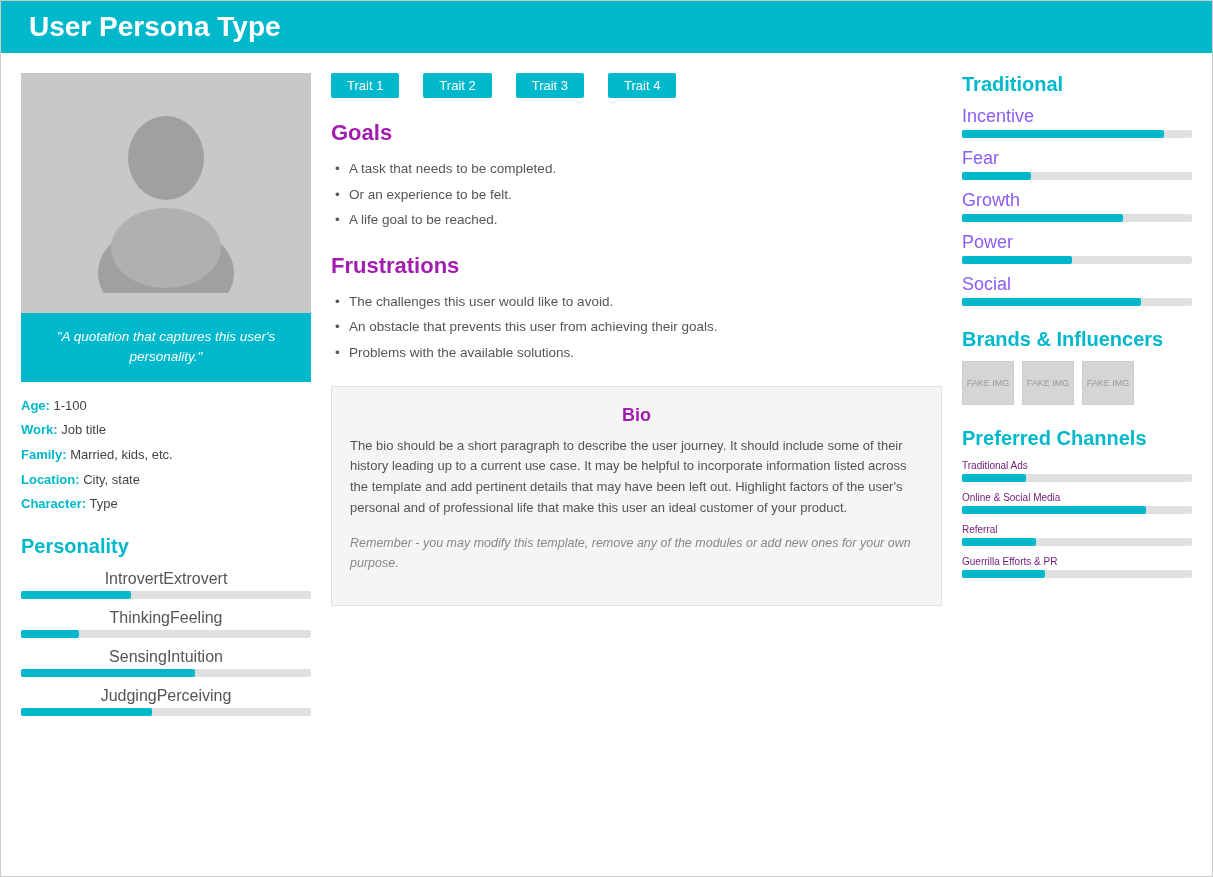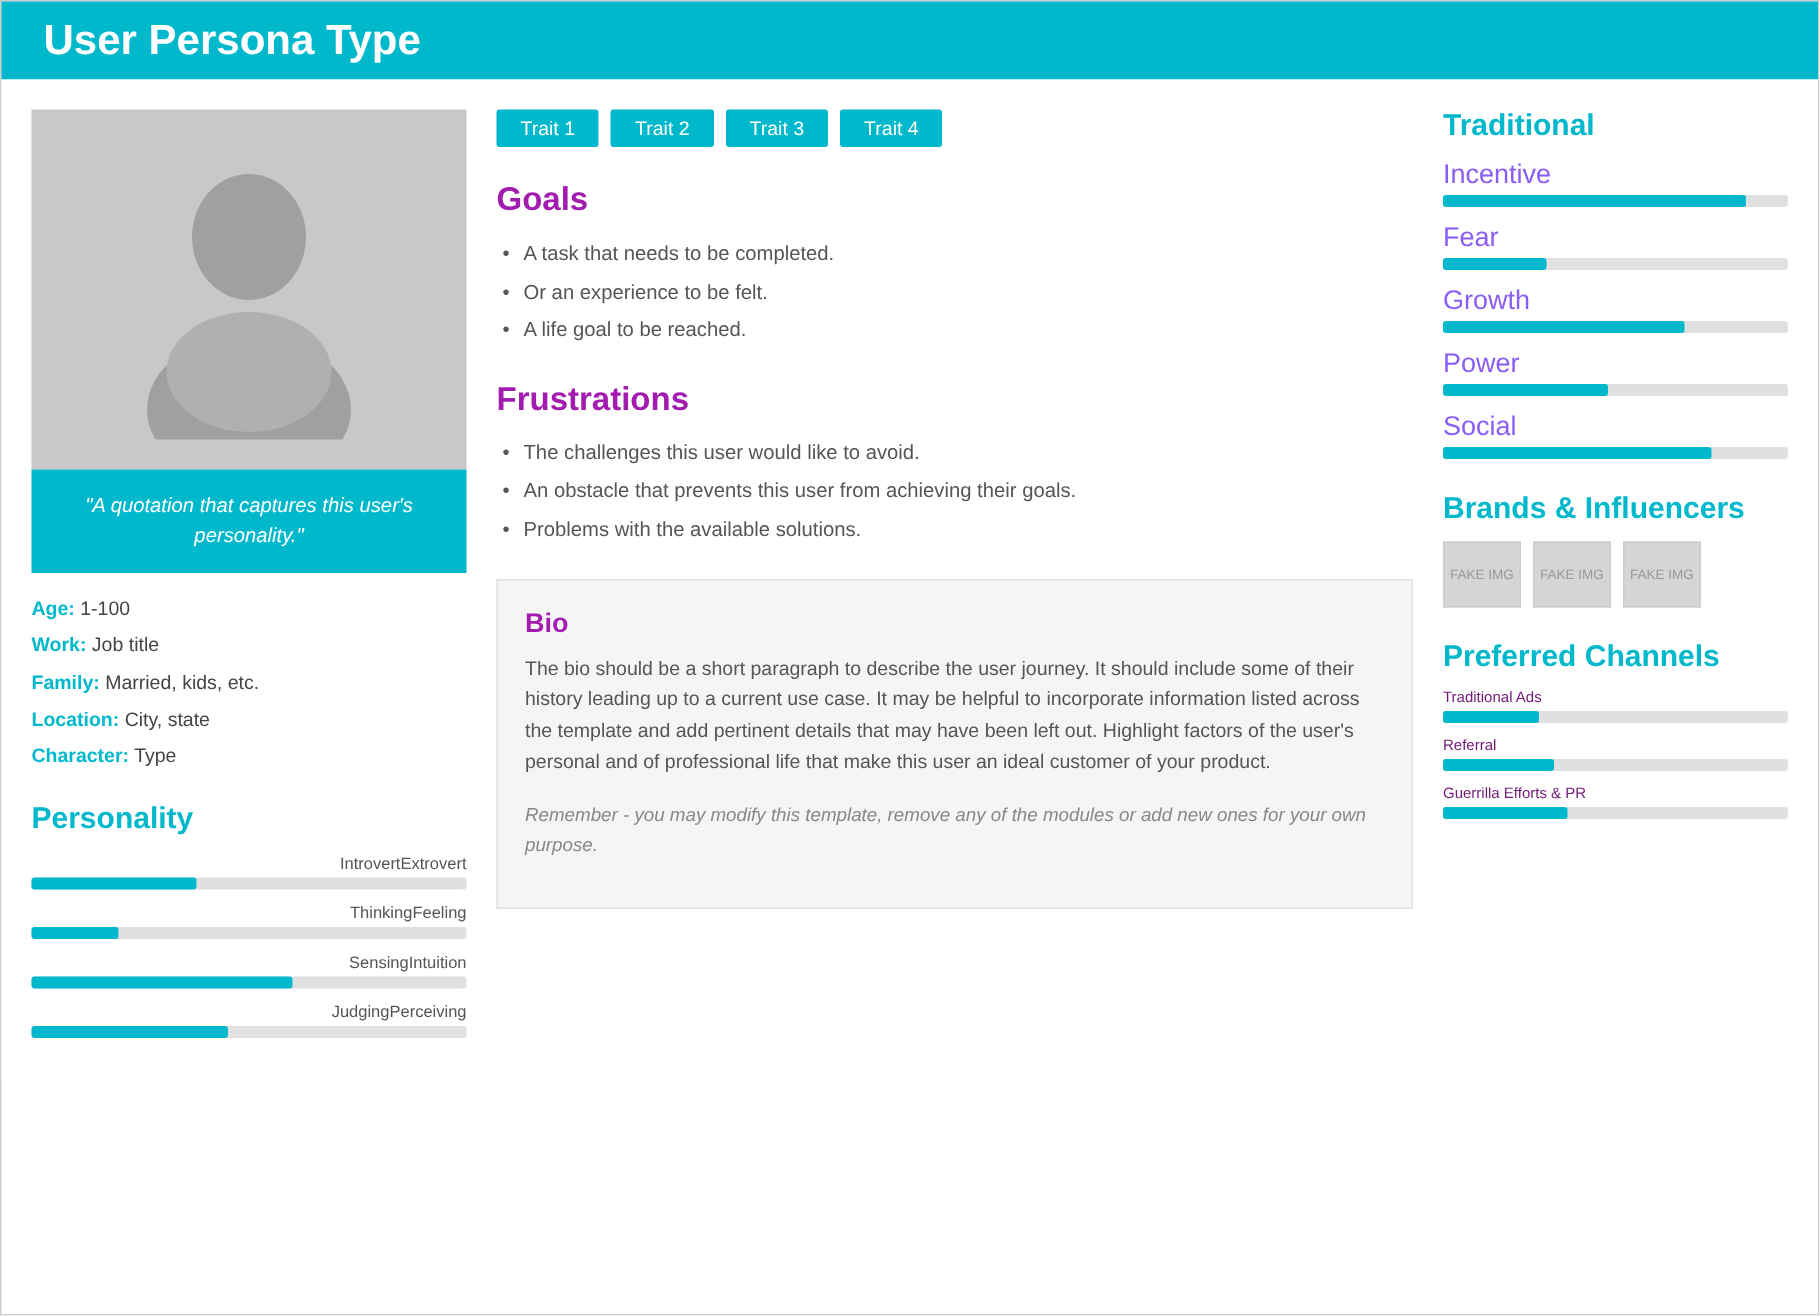--- a/index.html
+++ b/index.html
@@ -84,22 +84,22 @@
       font-weight: bold;
       margin-bottom: 12px;
     }
 
     .personality-trait {
       margin-bottom: 10px;
     }
 
     .trait-labels {
       display: flex;
-      justify-content: flex-end;
-      font-size: 11px;
+      justify-content: center;
+      font-size: 16px;
       color: #555;
       margin-bottom: 3px;
     }
 
     .trait-bar-bg {
       width: 100%;
       height: 8px;
       background: #e0e0e0;
       border-radius: 2px;
       position: relative;
@@ -113,21 +113,21 @@
     }
 
     
     .mid-col {
       flex: 1;
       min-width: 0;
     }
 
     .traits-row {
       display: flex;
-      gap: 8px;
+      gap: 24px;
       margin-bottom: 22px;
     }
 
     .trait-badge {
       background: #00b8cc;
       color: #fff;
       padding: 5px 16px;
       font-size: 13px;
       border-radius: 2px;
     }
@@ -163,20 +163,21 @@
     .bio-card {
       background: #f5f5f5;
       border: 1px solid #e0e0e0;
       padding: 18px;
       margin-top: 10px;
     }
 
     .bio-card .section-title {
       font-size: 18px;
       margin-bottom: 10px;
+      text-align: center;
     }
 
     .bio-card p {
       font-size: 13px;
       color: #555;
       line-height: 1.6;
       margin-bottom: 14px;
     }
 
     .bio-card .note {
@@ -454,20 +455,26 @@
       <div class="channels-section">
         <div class="right-section-title">Preferred Channels</div>
         <div id="channel-bars">
             <div class="channel-item">
       <div class="channel-label">Traditional Ads</div>
       <div class="channel-bar-bg">
         <div class="channel-bar-fill" style="width:28%"></div>
       </div>
     </div>
             <div class="channel-item">
+      <div class="channel-label">Online &amp; Social Media</div>
+      <div class="channel-bar-bg">
+        <div class="channel-bar-fill" style="width:80%"></div>
+      </div>
+    </div>
+            <div class="channel-item">
       <div class="channel-label">Referral</div>
       <div class="channel-bar-bg">
         <div class="channel-bar-fill" style="width:32%"></div>
       </div>
     </div>
             <div class="channel-item">
       <div class="channel-label">Guerrilla Efforts &amp; PR</div>
       <div class="channel-bar-bg">
         <div class="channel-bar-fill" style="width:36%"></div>
       </div>

